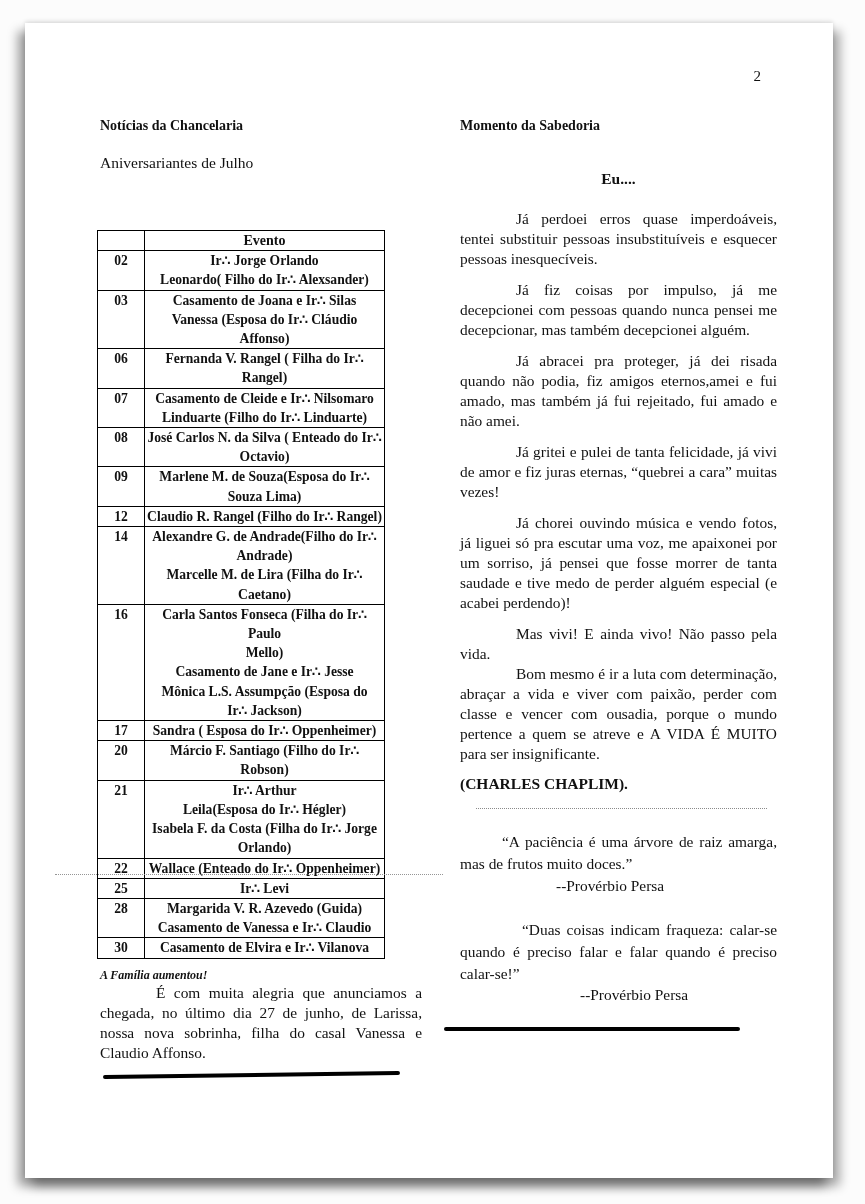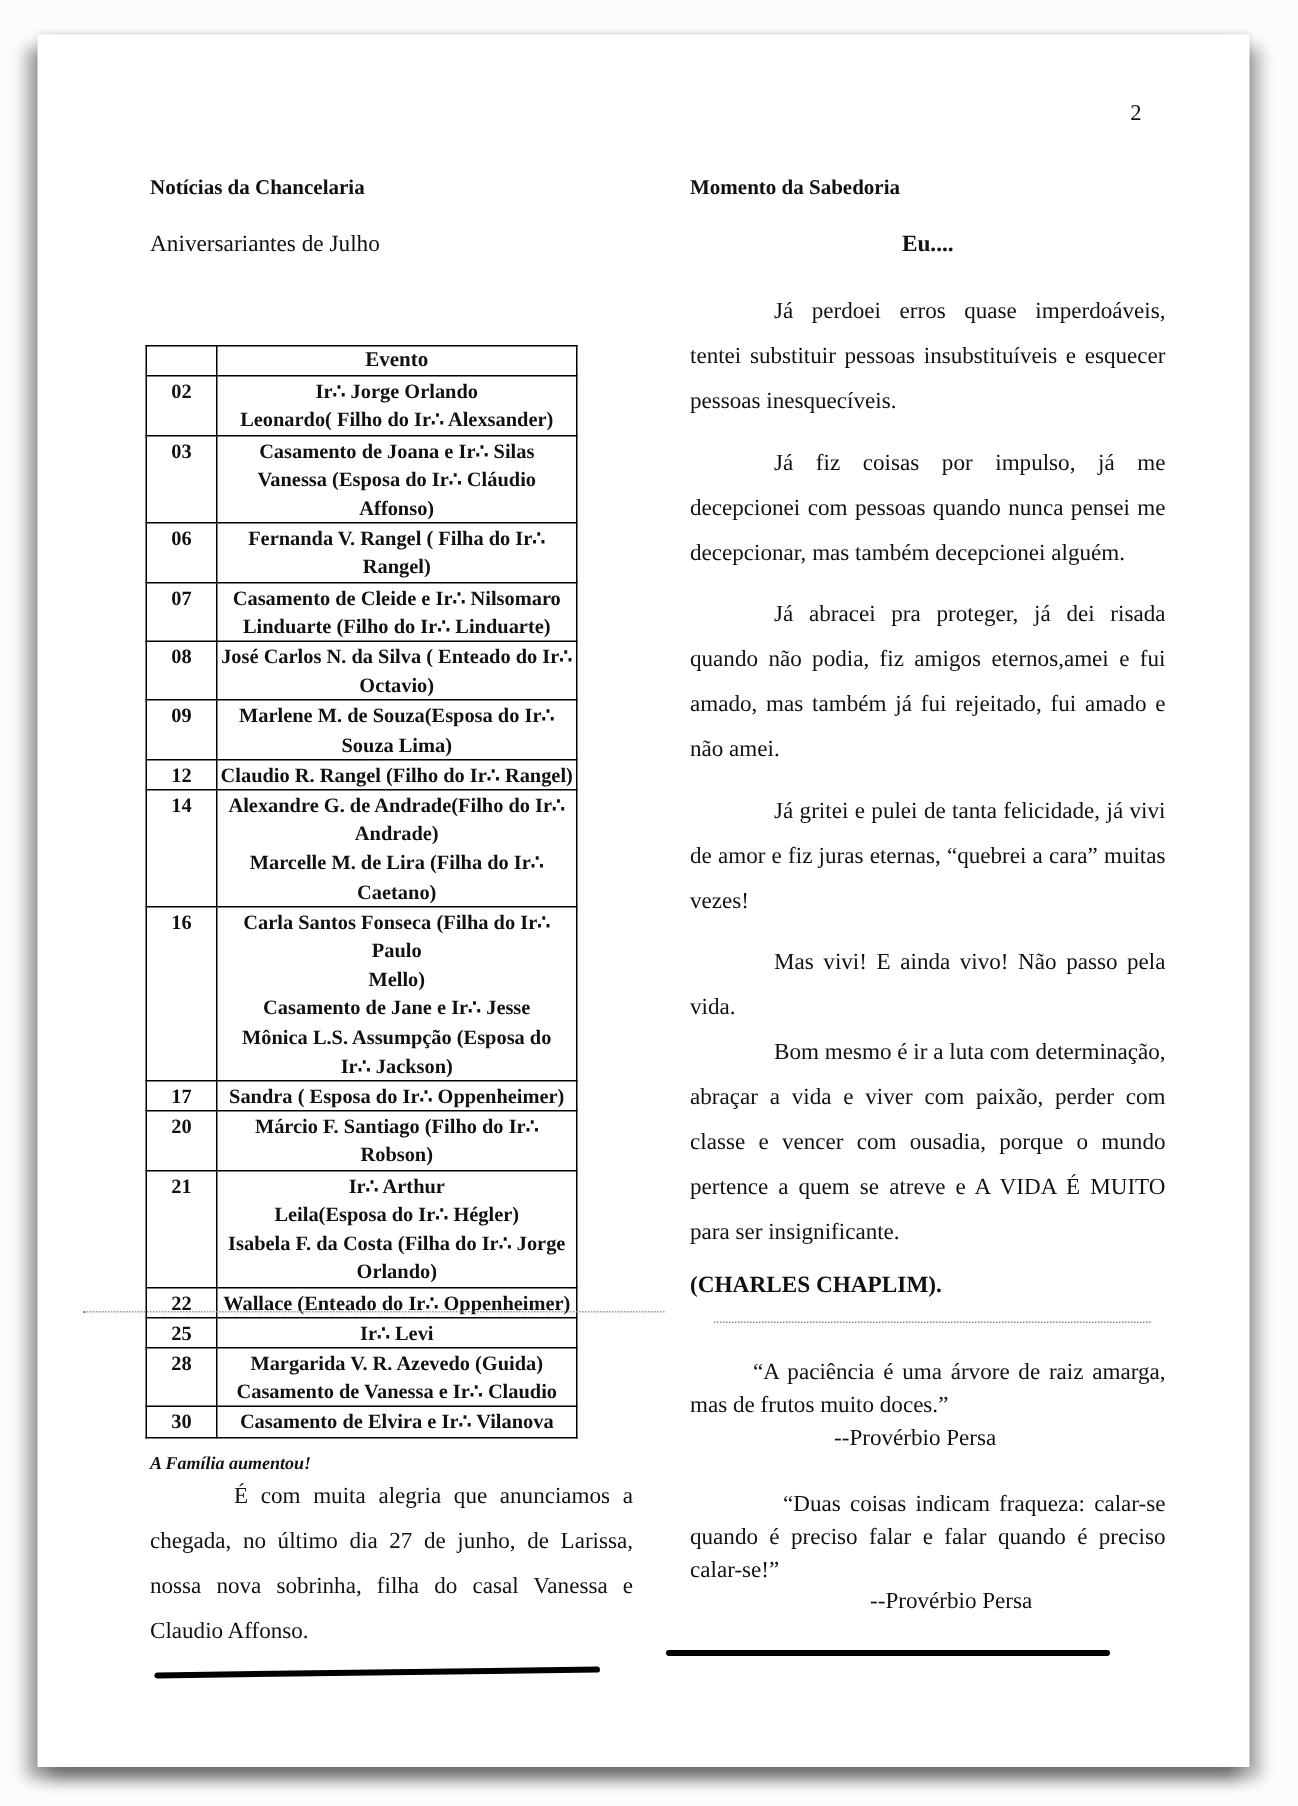--- a/index.html
+++ b/index.html
@@ -52,29 +52,29 @@
 
   .family-heading {
     margin-top: 9px;
     font-weight: bold;
     font-style: italic;
     font-size: 12px;
   }
   .para {
     margin: 0;
     font-size: 15.4px;
-    line-height: 30px;
+    line-height: 20px;
     text-align: justify;
     text-indent: 56px;
   }
   .para.gap { margin-bottom: 11px; }
   .para.tight { margin-bottom: 0; }
 
   .col-title {
-    margin-top: 20px;
+    margin-top: 36px;
     font-weight: bold;
     font-size: 15.5px;
     text-align: center;
   }
   .paras-start { margin-top: 21px; }
 
   .attribution {
     font-weight: bold;
     font-size: 15.5px;
     text-align: left;
@@ -275,20 +275,21 @@
 
     <div class="col col-right">
       <div class="heading">Momento da Sabedoria</div>
       <div class="col-title">Eu....</div>
 
       <div class="paras-start">
           <p class="para gap">Já perdoei erros quase imperdoáveis, tentei substituir pessoas insubstituíveis e esquecer pessoas inesquecíveis.</p>
           <p class="para gap">Já fiz coisas por impulso, já me decepcionei com pessoas quando nunca pensei me decepcionar, mas também decepcionei alguém.</p>
           <p class="para gap">Já abracei pra proteger, já dei risada quando não podia, fiz amigos eternos,amei e fui amado, mas também já fui rejeitado, fui amado e não amei.</p>
           <p class="para gap">Já gritei e pulei de tanta felicidade, já vivi de amor e fiz juras eternas, “quebrei a cara” muitas vezes!</p>
+          <p class="para gap">Já chorei ouvindo música e vendo fotos, já liguei só pra escutar uma voz, me apaixonei por um sorriso, já pensei que fosse morrer de tanta saudade e tive medo de perder alguém especial (e acabei perdendo)!</p>
           <p class="para tight">Mas vivi! E ainda vivo! Não passo pela vida.</p>
           <p class="para gap">Bom mesmo é ir a luta com determinação, abraçar a vida e viver com paixão, perder com classe e vencer com ousadia, porque o mundo pertence a quem se atreve e A VIDA É MUITO para ser insignificante.</p>
         </div>
 
       <div class="attribution">(CHARLES CHAPLIM).</div>
 
       <div class="dotted-flow"></div>
 
       <div>
           <div class="proverb">

